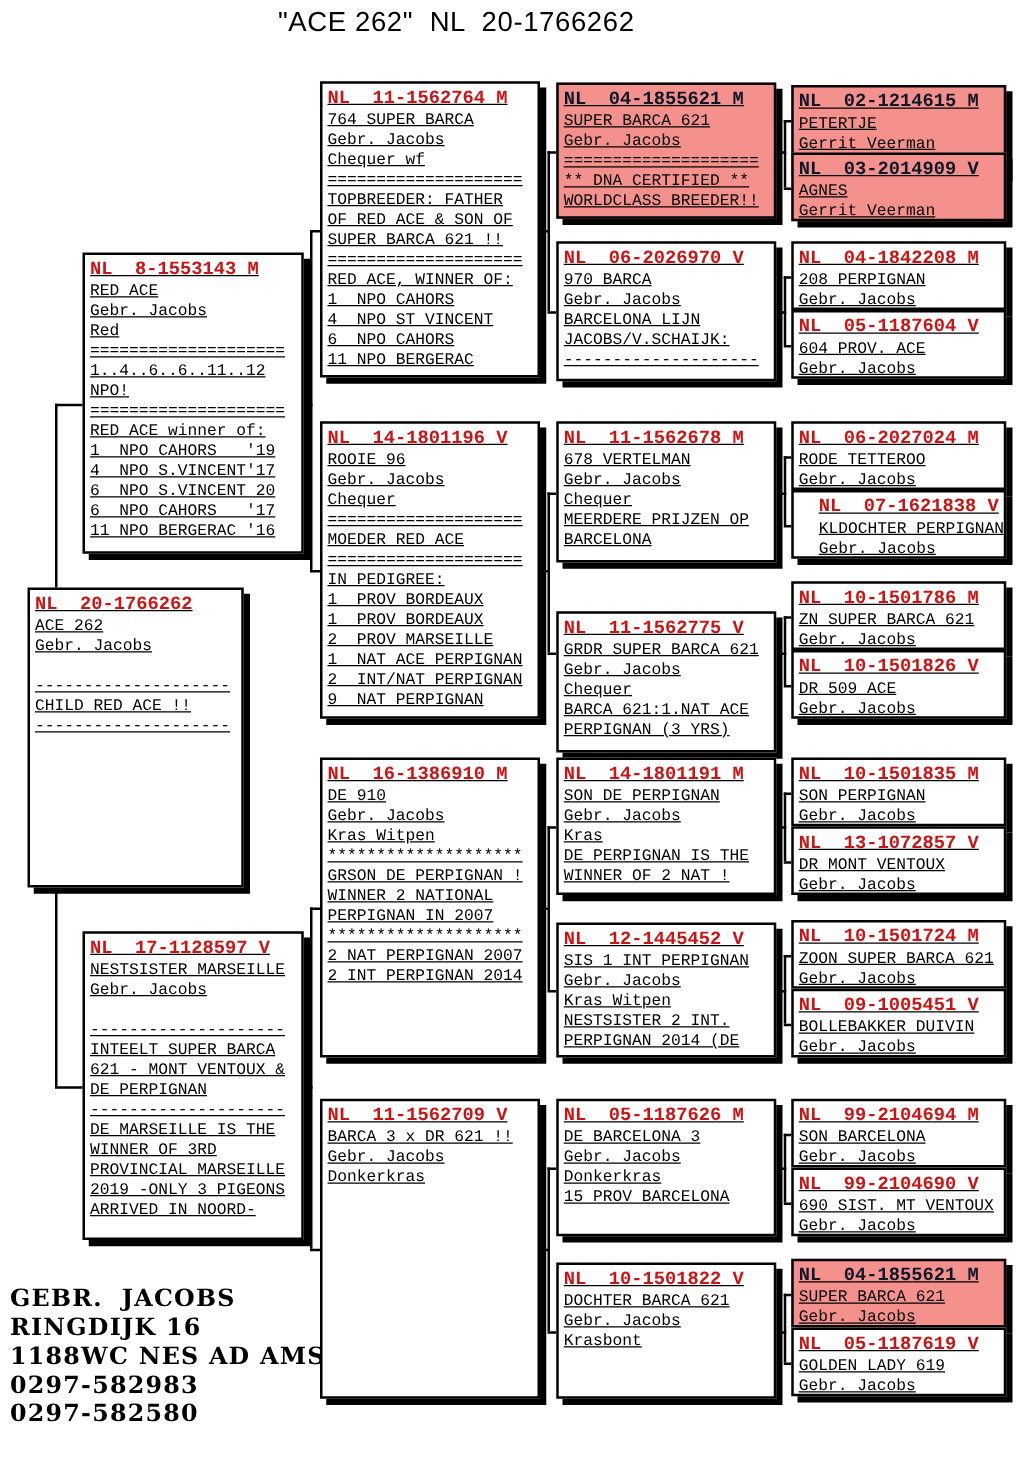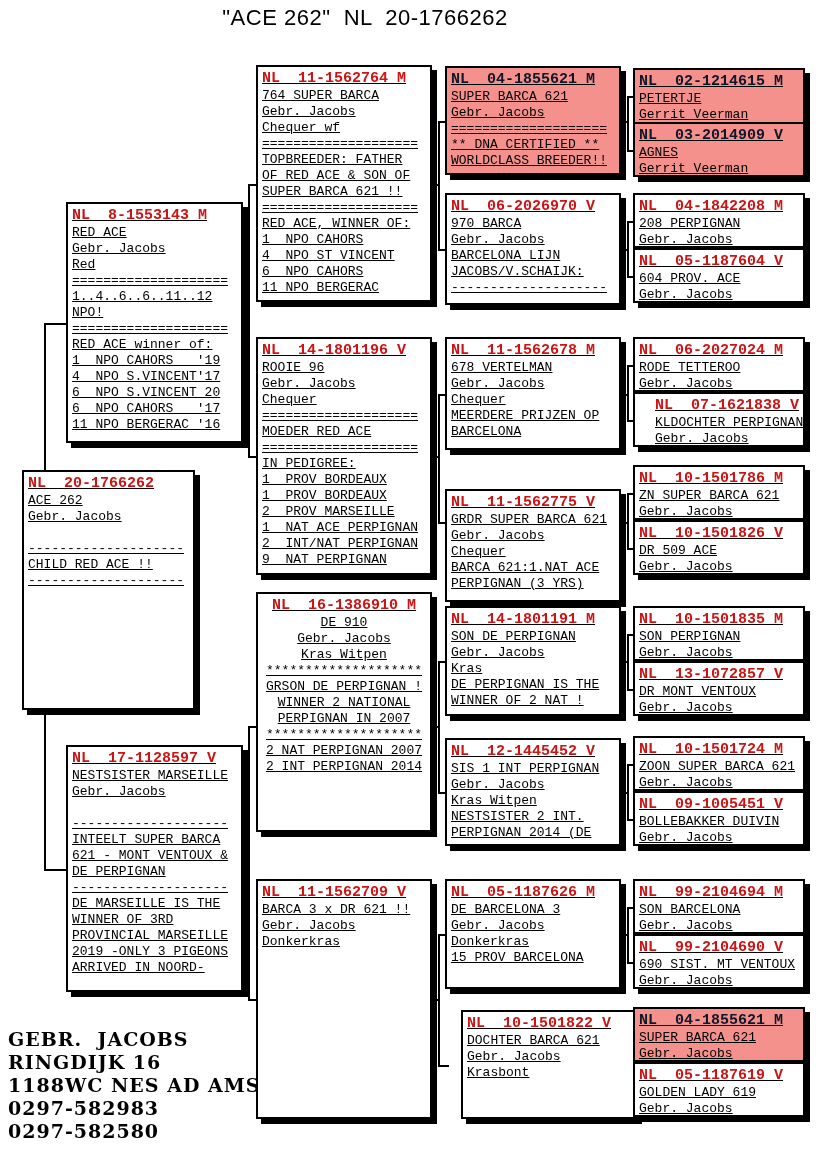--- a/index.html
+++ b/index.html
@@ -197,21 +197,21 @@
         <div class="ln">MOEDER RED ACE</div>
         <div class="ln">====================</div>
         <div class="ln">IN PEDIGREE:</div>
         <div class="ln">1  PROV BORDEAUX</div>
         <div class="ln">1  PROV BORDEAUX</div>
         <div class="ln">2  PROV MARSEILLE</div>
         <div class="ln">1  NAT ACE PERPIGNAN</div>
         <div class="ln">2  INT/NAT PERPIGNAN</div>
         <div class="ln">9  NAT PERPIGNAN</div>
       </div>
-      <div class="pbox" style="left: 256px; top: 592px; width: 176px; height: 240px; text-align: center;">
+      <div class="pbox" style="left: 256px; top: 606px; width: 176px; height: 240px;">
     <div class="ring">NL  16-1386910 M</div>
   <div class="ln">DE 910</div>
         <div class="ln">Gebr. Jacobs</div>
         <div class="ln">Kras Witpen</div>
         <div class="ln">********************</div>
         <div class="ln">GRSON DE PERPIGNAN !</div>
         <div class="ln">WINNER 2 NATIONAL</div>
         <div class="ln">PERPIGNAN IN 2007</div>
         <div class="ln">********************</div>
         <div class="ln">2 NAT PERPIGNAN 2007</div>
@@ -271,21 +271,21 @@
         <div class="ln">NESTSISTER 2 INT.</div>
         <div class="ln">PERPIGNAN 2014 (DE</div>
       </div>
       <div class="pbox" style="left: 445px; top: 879px; width: 176px; height: 110px;">
     <div class="ring">NL  05-1187626 M</div>
   <div class="ln">DE BARCELONA 3</div>
         <div class="ln">Gebr. Jacobs</div>
         <div class="ln">Donkerkras</div>
         <div class="ln">15 PROV BARCELONA</div>
       </div>
-      <div class="pbox" style="left: 445px; top: 1010px; width: 176px; height: 109px; margin-left: 16px;">
+      <div class="pbox" style="left: 445px; top: 1010px; width: 176px; height: 109px;">
     <div class="ring">NL  10-1501822 V</div>
   <div class="ln">DOCHTER BARCA 621</div>
         <div class="ln">Gebr. Jacobs</div>
         <div class="ln">Krasbont</div>
       </div>
       <div class="pbox pink" style="left: 633px; top: 68px; width: 172px; height: 72px;">
     <div class="ring">NL  02-1214615 M</div>
   <div class="ln">PETERTJE</div>
         <div class="ln">Gerrit Veerman</div>
       </div>

